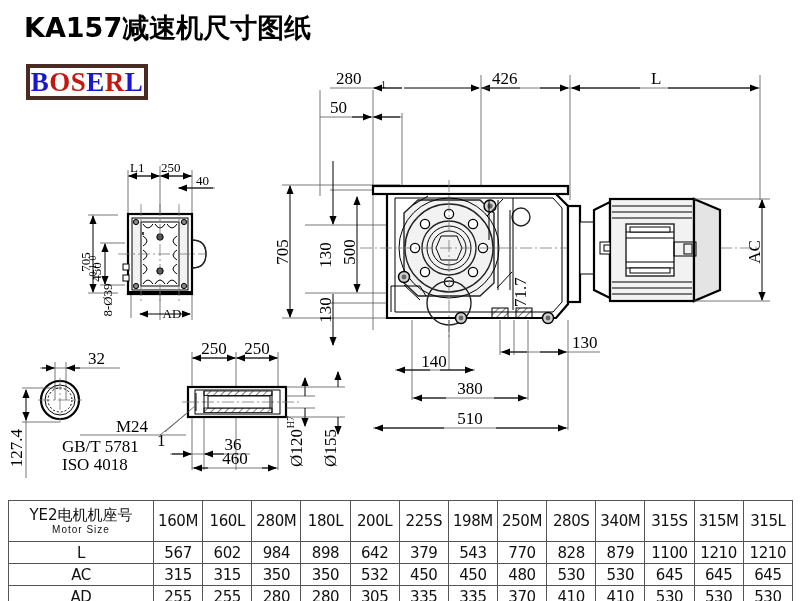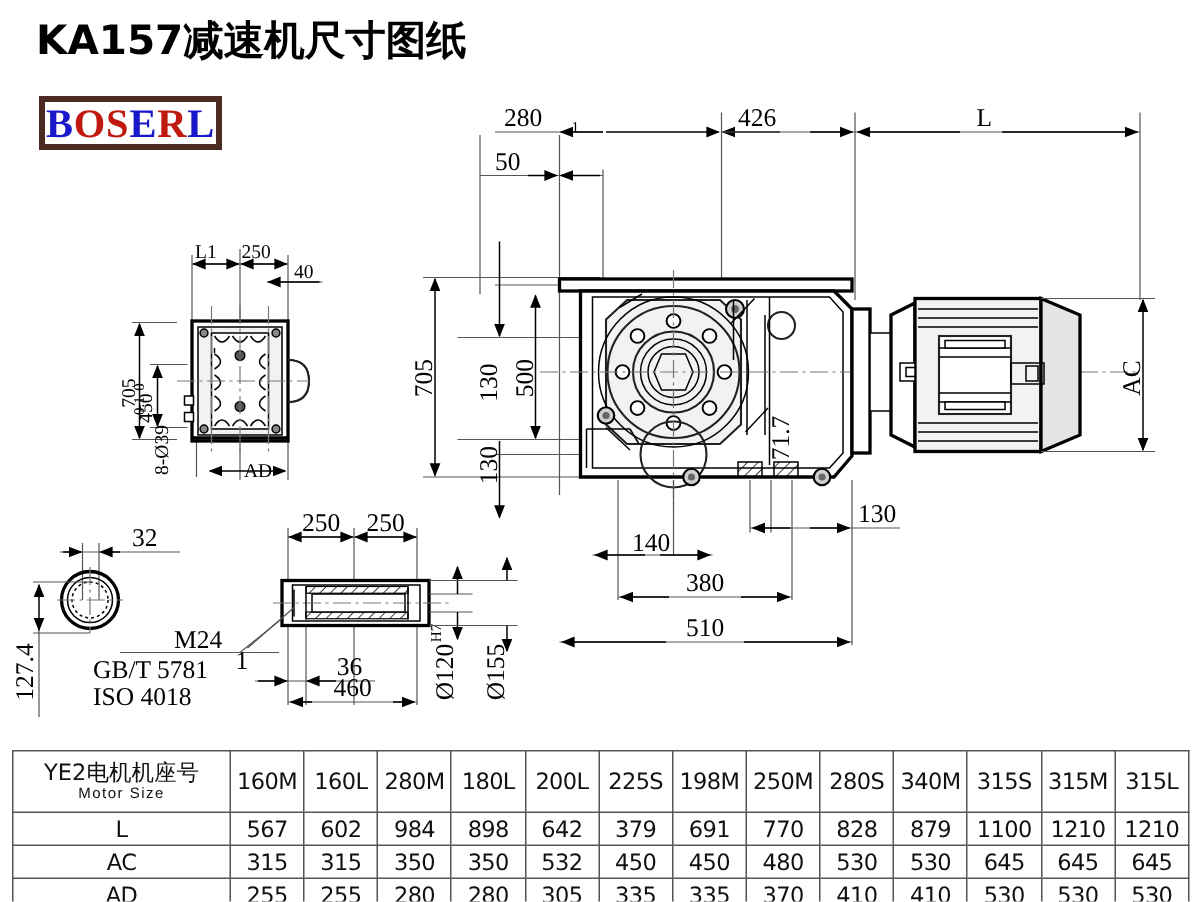--- a/index.html
+++ b/index.html
@@ -557,21 +557,21 @@
         <td class="hdr-cell">315L</td>
       </tr>
       <tr>
         <td class="rowlabel">L</td>
         <td>567</td>
         <td>602</td>
         <td>984</td>
         <td>898</td>
         <td>642</td>
         <td>379</td>
-        <td>691</td>
+        <td>543</td>
         <td>770</td>
         <td>828</td>
         <td>879</td>
         <td>1100</td>
         <td>1210</td>
         <td>1210</td>
       </tr>
       <tr>
         <td class="rowlabel">AC</td>
         <td>315</td>

